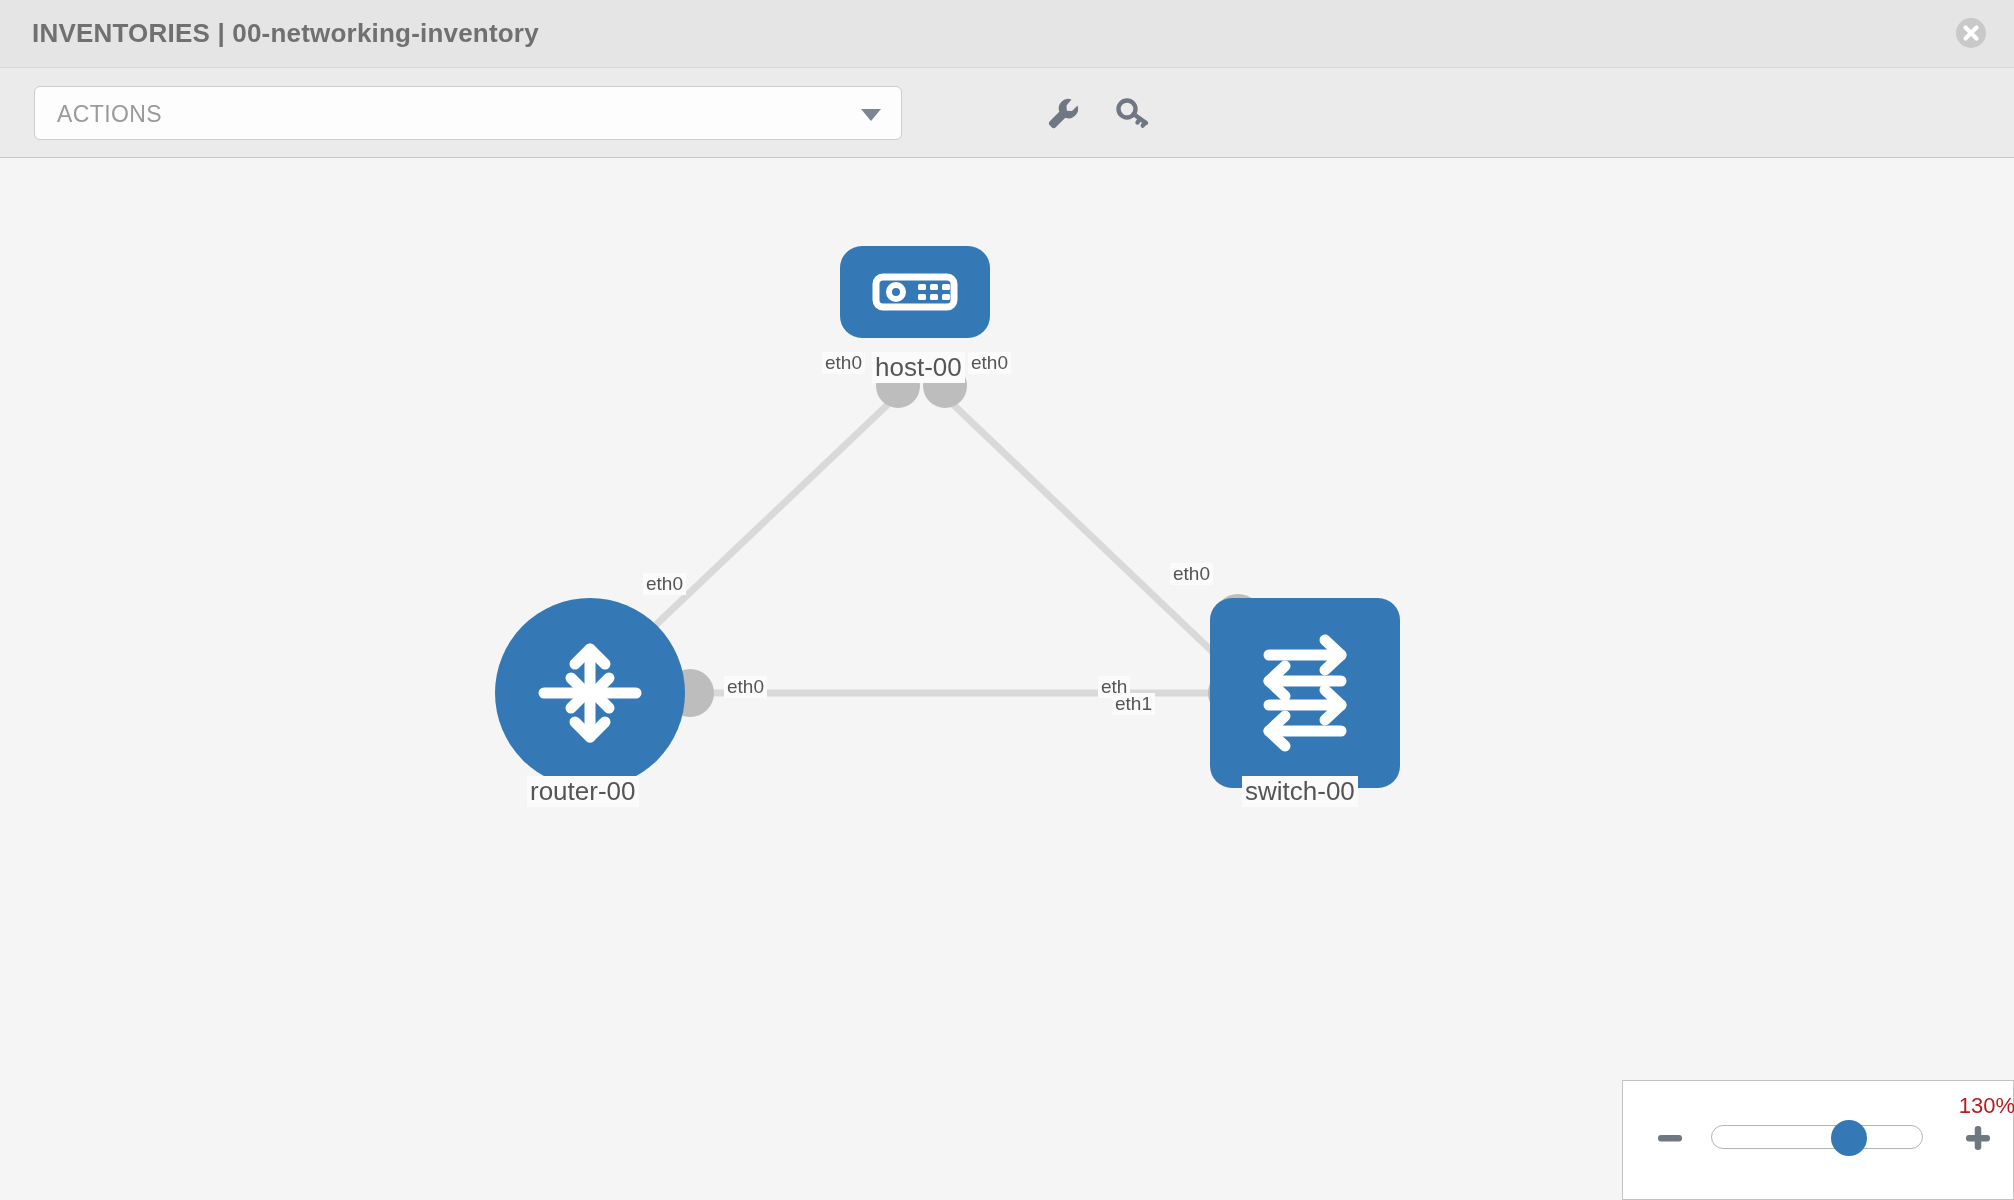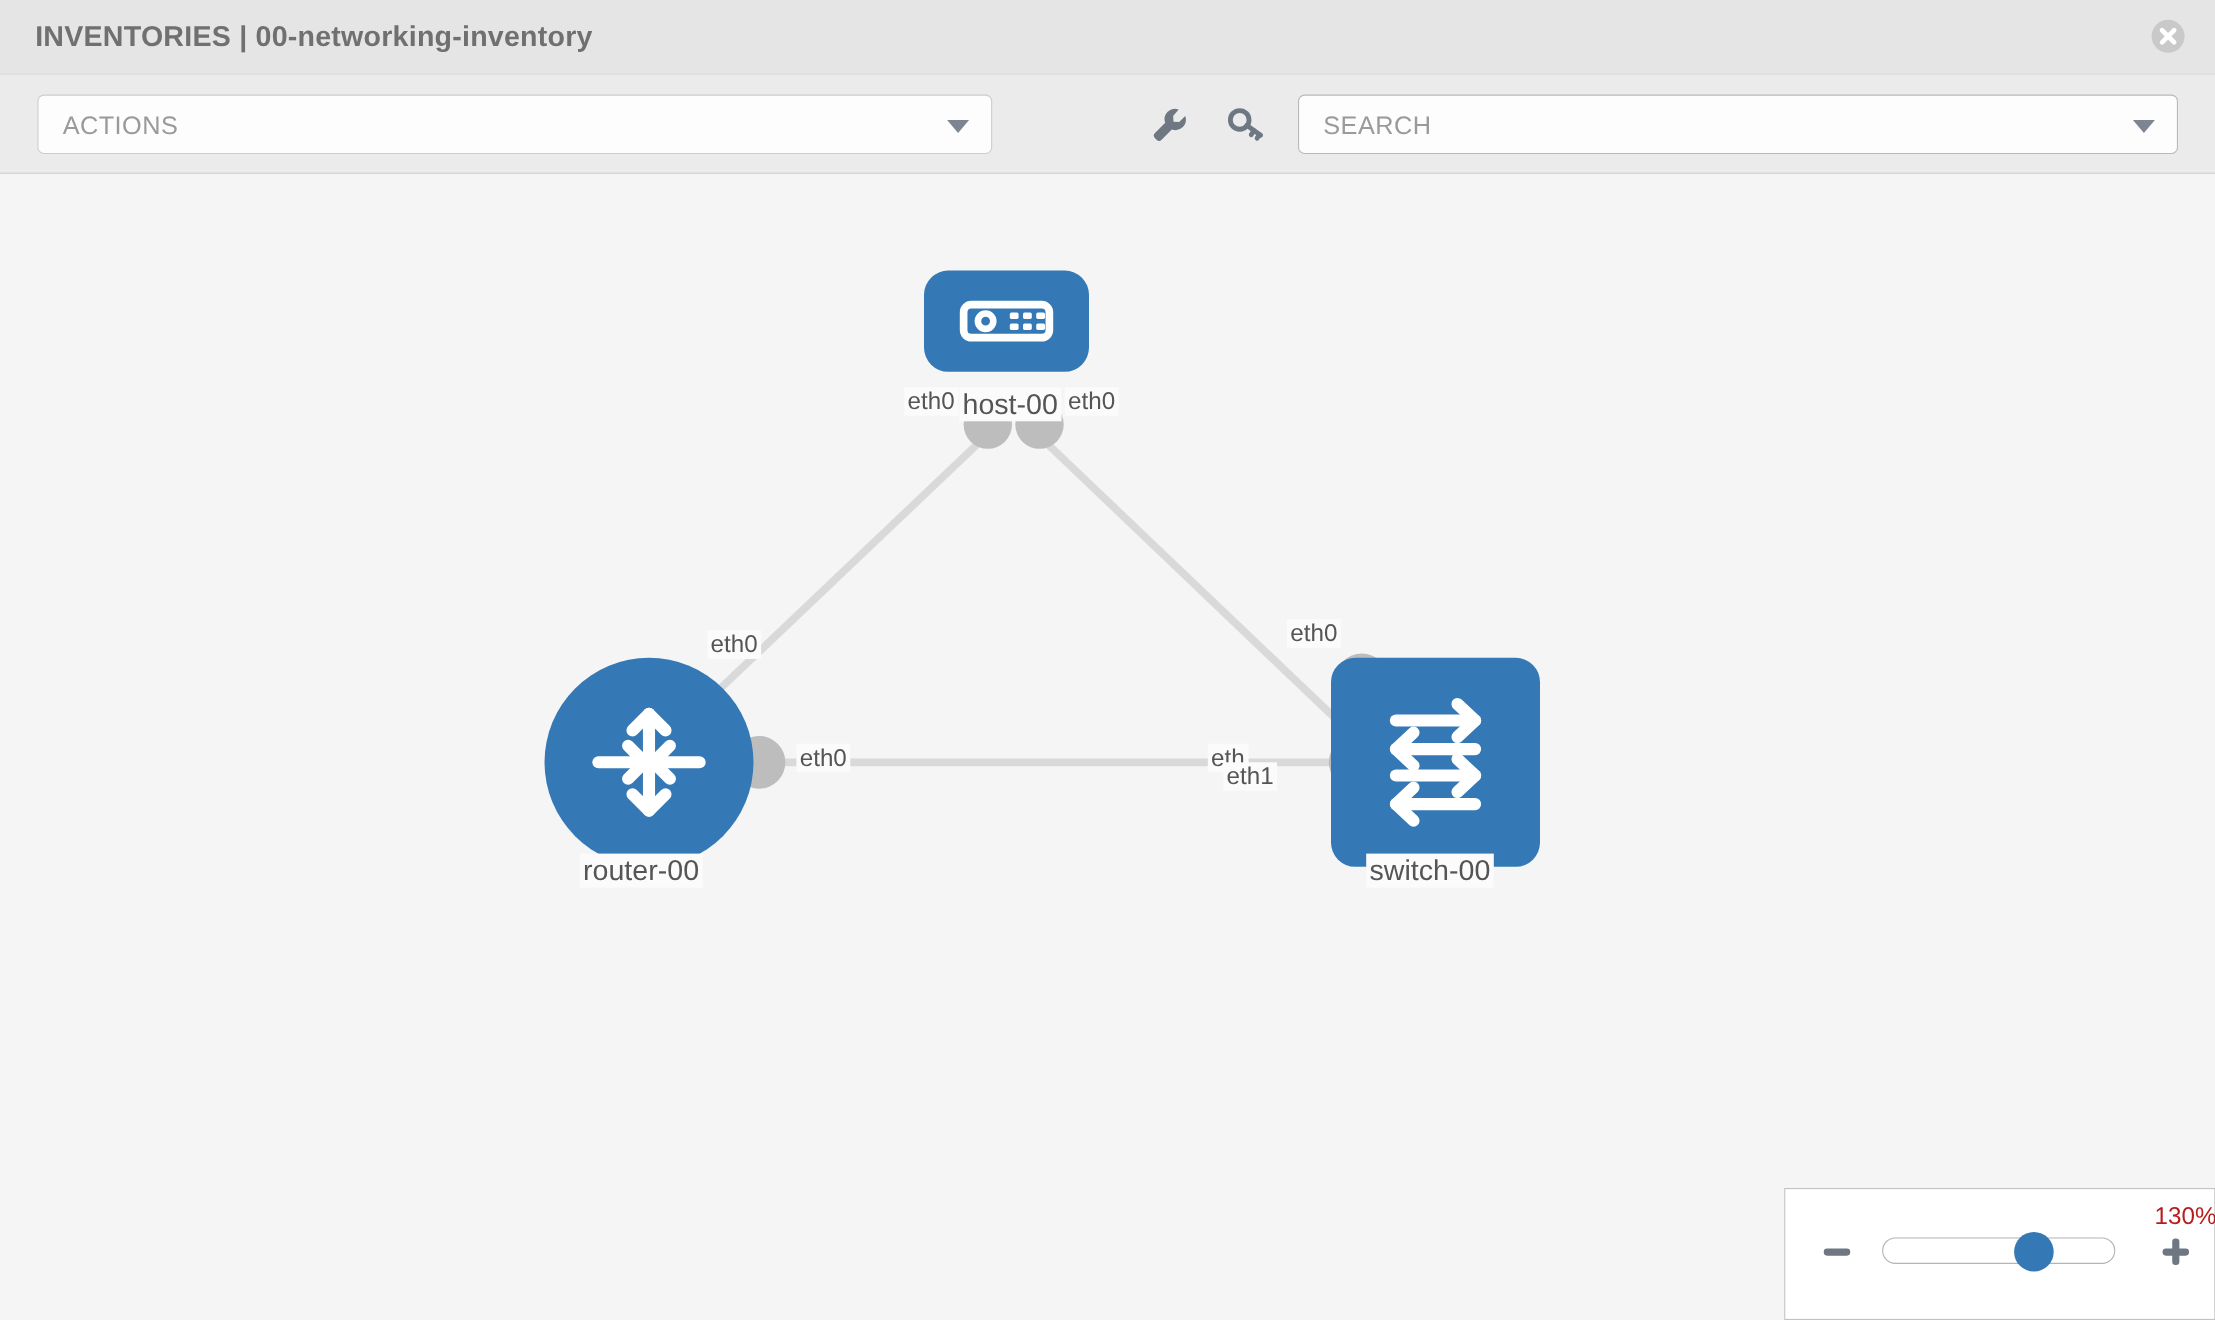--- a/index.html
+++ b/index.html
@@ -99,21 +99,21 @@
   .node-label {
     position: absolute;
     font-size: 26px; color: #555555;
     background: #fbfbfb;
     padding: 0 3px;
     white-space: nowrap;
     text-align: center;
   }
   .iface-label {
     position: absolute;
-    font-size: 22px; color: #555555;
+    font-size: 19px; color: #555555;
     background: #fbfbfb;
     padding: 0 3px;
     white-space: nowrap;
   }
 
   
   .zoom-panel {
     position: absolute; left: 1622px; top: 1080px;
     width: 392px; height: 120px;
     background: #ffffff;
@@ -177,24 +177,20 @@
 
     <div class="tool-icon key-icon">
       <svg width="46" height="46" viewBox="0 0 46 46">
         <circle cx="17" cy="19" r="8.5" fill="none" stroke="#6f7783" stroke-width="4.4"></circle>
         <path d="M23.5 24 L36 33" stroke="#6f7783" stroke-width="4.4" stroke-linecap="round"></path>
         <path d="M30 28.8 L27.5 32.4" stroke="#6f7783" stroke-width="4.4" stroke-linecap="round"></path>
         <path d="M35 32.4 L32.8 35.6" stroke="#6f7783" stroke-width="4.4" stroke-linecap="round"></path>
       </svg>
     </div>
 
-    <div class="search-box">
-      <span class="search-label">SEARCH</span>
-      <span class="caret"></span>
-    </div>
   </div>
 
   <div class="canvas">
 
     <svg class="topology" width="2014" height="1042" viewBox="0 0 2014 1042">
 
       <line x1="903" y1="232" x2="600" y2="520" stroke="#d9d9d9" stroke-width="7"></line>
 
       <line x1="938" y1="232" x2="1240" y2="520" stroke="#d9d9d9" stroke-width="7"></line>
 

